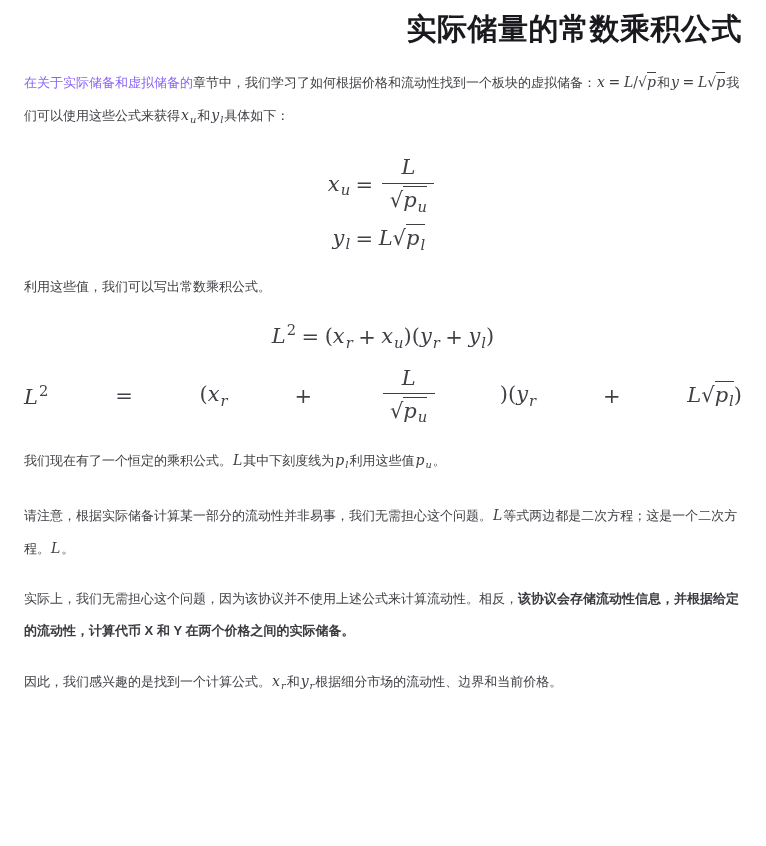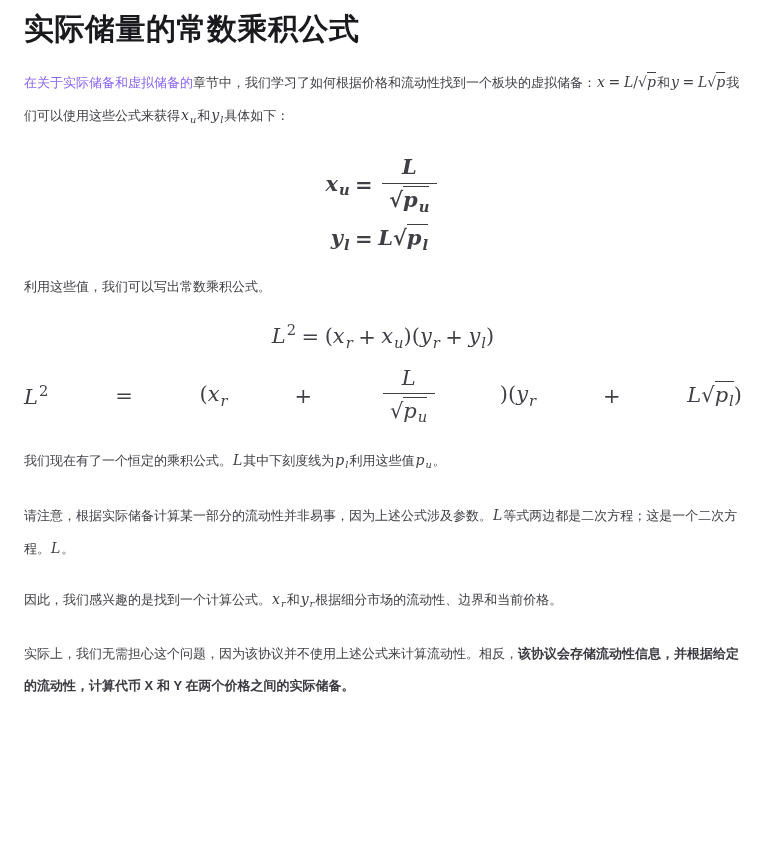--- a/index.html
+++ b/index.html
@@ -14,20 +14,21 @@
     width: 766px;
     padding: 10px 24px 20px 24px;
   }
   h1.page-title {
     font-size: 30px;
     line-height: 38px;
     font-weight: 700;
     color: #1a1a1e;
     letter-spacing: 0.5px;
     margin: 0 0 18px 0;
+    text-align: right;
   }
   p.para {
     font-size: 13px;
     line-height: 32px;
     margin: 18px 0;
     color: #404046;
   }
   a.doc-link {
     color: #8a63f6;
     text-decoration: none;
@@ -89,21 +90,20 @@
   .frac .num { padding: 0 0.35em 0.12em 0.35em; }
   .frac .den {
     border-top: 1.4px solid currentColor;
     padding: 0.14em 0.35em 0 0.35em;
   }
   .align-grid {
     display: inline-grid;
     grid-template-columns: auto auto;
     row-gap: 9px;
     align-items: center;
-    font-weight: bold;
   }
   .align-grid .lhs { justify-self: end; text-align: right; }
   .align-grid .rhs { justify-self: start; display: flex; align-items: center; }
 </style>
 </head>
 <body>
 
 <div class="doc">
 
   <h1 class="page-title">实际储量的常数乘积公式</h1>
@@ -147,19 +147,19 @@
         </span>
       <span class="mgroup"><span class="rm">)</span><span class="rm">(</span><span class="it">y</span><span class="sb">r</span></span>
       <span class="mgroup op">+</span>
       <span class="mgroup"><span class="it">L</span><span class="sqrt-sym">√</span><span class="rad"><span class="it">p</span><span class="sb">l</span></span><span class="rm">)</span></span>
     </span>
   </div>
 
   <p class="para"><span>我们现在有了一个恒定的乘积公式。</span><span class="m"><span class="it">L</span></span><span>其中下刻度线为</span><span class="m"><span class="it">p</span><span class="sb">l</span></span><span>利用这些值</span><span class="m"><span class="it">p</span><span class="sb">u</span></span><span>。</span></p>
 
 
-  <p class="para"><span>请注意，根据实际储备计算某一部分的流动性并非易事，因为上述公式涉及参数。</span><span class="m"><span class="it">L</span></span><span>等式两边都是二次方程；这是一个二次方程。</span><span class="m"><span class="it">L</span></span><span>。</span></p>
+  <p class="para"><span>请注意，根据实际储备计算某一部分的流动性并非易事，我们无需担心这个问题。</span><span class="m"><span class="it">L</span></span><span>等式两边都是二次方程；这是一个二次方程。</span><span class="m"><span class="it">L</span></span><span>。</span></p>
+
+  <p class="para"><span>实际上，我们无需担心这个问题，因为该协议并不使用上述公式来计算流动性。相反，</span><strong class="bold-run">该协议会存储流动性信息，并根据给定的流动性，计算代币 X 和 Y 在两个价格之间的实际储备。</strong></p>
 
   <p class="para"><span>因此，我们感兴趣的是找到一个计算公式。</span><span class="m"><span class="it">x</span><span class="sb">r</span></span><span>和</span><span class="m"><span class="it">y</span><span class="sb">r</span></span><span>根据细分市场的流动性、边界和当前价格。</span></p>
-
-  <p class="para"><span>实际上，我们无需担心这个问题，因为该协议并不使用上述公式来计算流动性。相反，</span><strong class="bold-run">该协议会存储流动性信息，并根据给定的流动性，计算代币 X 和 Y 在两个价格之间的实际储备。</strong></p>
 
 </div>
 
 </body></html>

